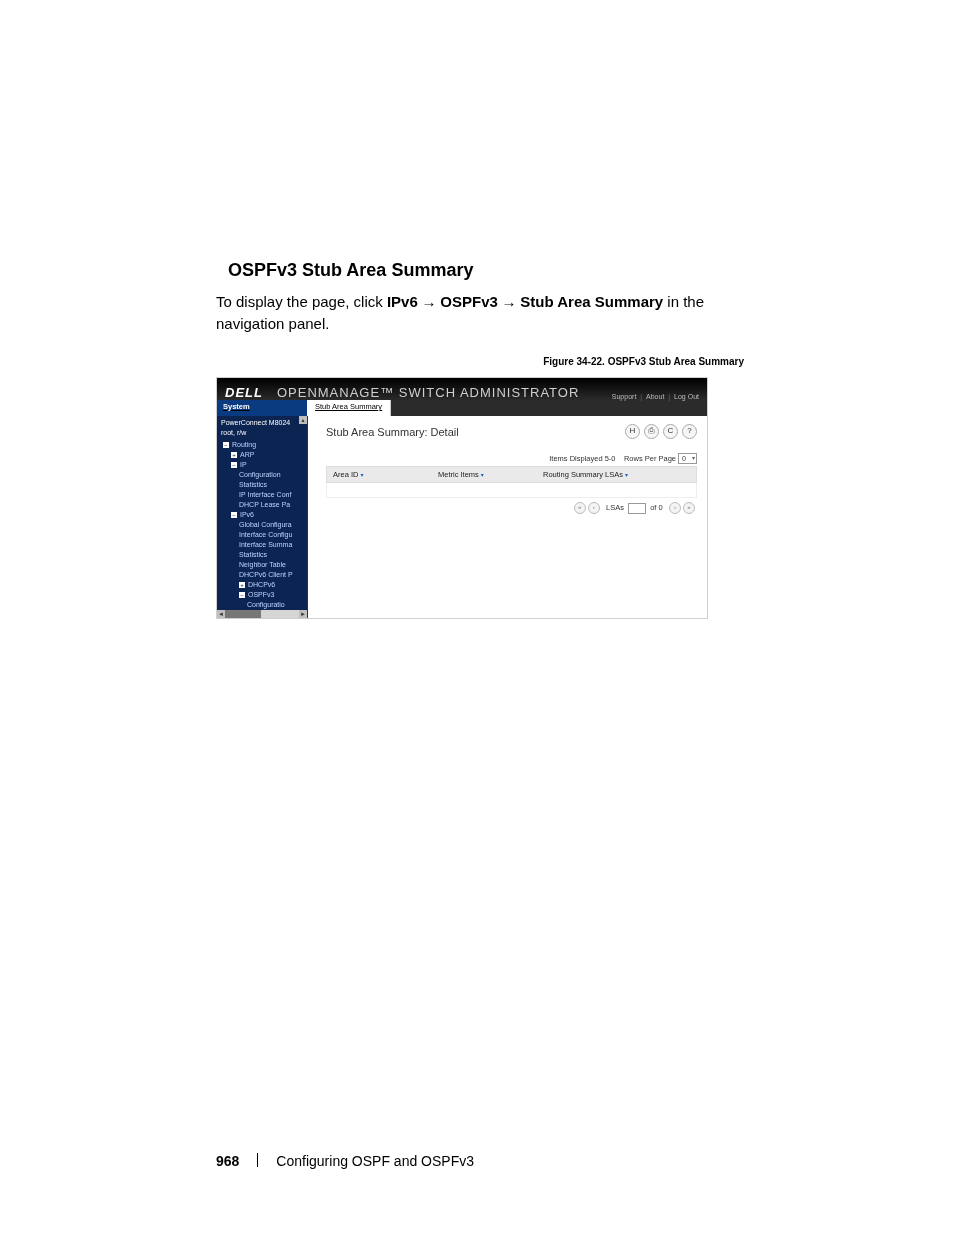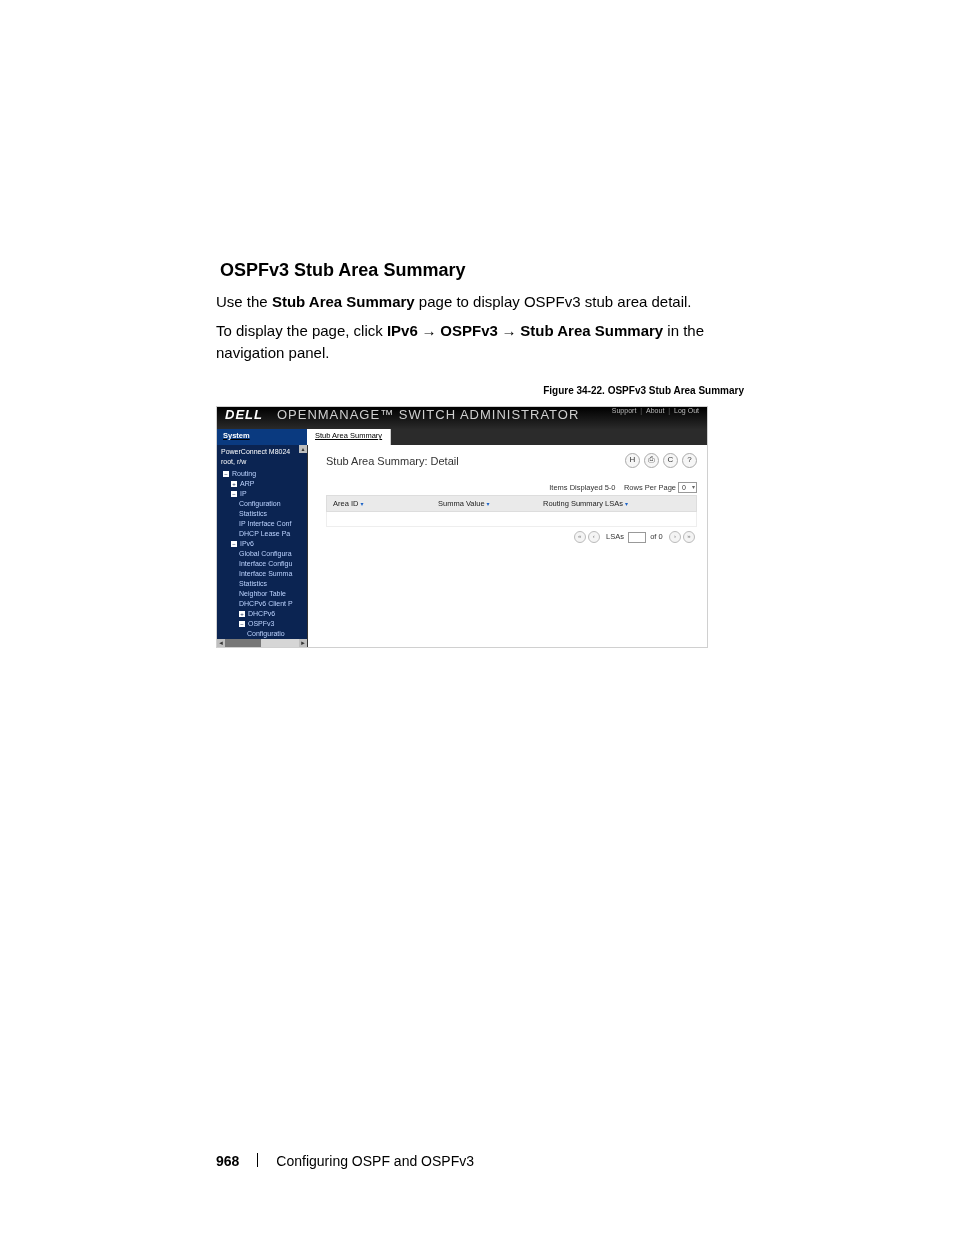--- a/index.html
+++ b/index.html
@@ -13,21 +13,21 @@
   .page {
     width: 954px;
     height: 1235px;
     position: relative;
     box-sizing: border-box;
     padding: 260px 210px 0 216px; 
   }
   .section-title {
     font-size: 18px;
     font-weight: bold;
-    margin: 0 0 10px 4px;
+    margin: 0 0 10px 12px;
   }
   .body-text {
     font-size: 15px;
     line-height: 1.4;
     margin: 0 0 8px 0;
   }
   .body-text strong { font-weight: bold; }
   .arrow { font-family: "Times New Roman", serif; }
   .figure-caption {
     font-size: 10px;
@@ -40,21 +40,21 @@
     width: 490px;
     border: 1px solid #d0d0d0;
     margin-top: 4px;
     font-size: 8px;
     background: #fff;
   }
   .shot-topbar {
     background: linear-gradient(#000, #2a2a2a);
     color: #fff;
     display: flex;
-    align-items: flex-start;
+    align-items: flex-end;
     height: 22px;
     padding: 0 8px;
     font-size: 8px;
   }
   .shot-logo {
     font-style: italic;
     font-weight: bold;
     font-size: 13px;
     letter-spacing: 1px;
     margin-right: 14px;
@@ -256,23 +256,20 @@
   .footer .pg { font-weight:bold; }
   .footer .divider { width:1px; height:14px; background:#000; }
 </style>
 </head>
 <body>
 
 <div class="page">
 
   <h2 class="section-title">OSPFv3 Stub Area Summary</h2>
 
-  <p class="body-text">
-    <span>Use the </span><strong>Stub Area Summary</strong><span> page to display OSPFv3 stub area detail.</span>
-  </p>
 
   <p class="body-text">
     <span>To display the page, click </span><strong>IPv6</strong><span class="arrow"> → </span><strong>OSPFv3</strong><span class="arrow"> → </span><strong>Stub Area Summary</strong><span> in the navigation panel.</span>
   </p>
 
   <div class="figure-caption">Figure 34-22.    OSPFv3 Stub Area Summary</div>
 
   <div class="shot">
 
     <div class="shot-topbar">
@@ -338,21 +335,21 @@
 
         <div class="table-meta">
           <span>Items Displayed 5-0</span>
           &nbsp;&nbsp;
           <span>Rows Per Page</span>
           <span class="rows-select">0</span>
         </div>
 
         <div class="col-headers">
           <div class="col"><span>Area ID</span><span class="sort-ind">▾</span></div>
-          <div class="col"><span>Summa Value</span><span class="sort-ind">▾</span></div>
+          <div class="col"><span>Metric Items</span><span class="sort-ind">▾</span></div>
           <div class="col" style="flex:1.4"><span>Routing Summary LSAs</span><span class="sort-ind">▾</span></div>
         </div>
         <div class="table-empty"></div>
 
         <div class="pager">
           <span class="pager-btn">«</span>
           <span class="pager-btn">‹</span>
           &nbsp;
           <span>LSAs</span>
           <span class="pager-input"></span>

